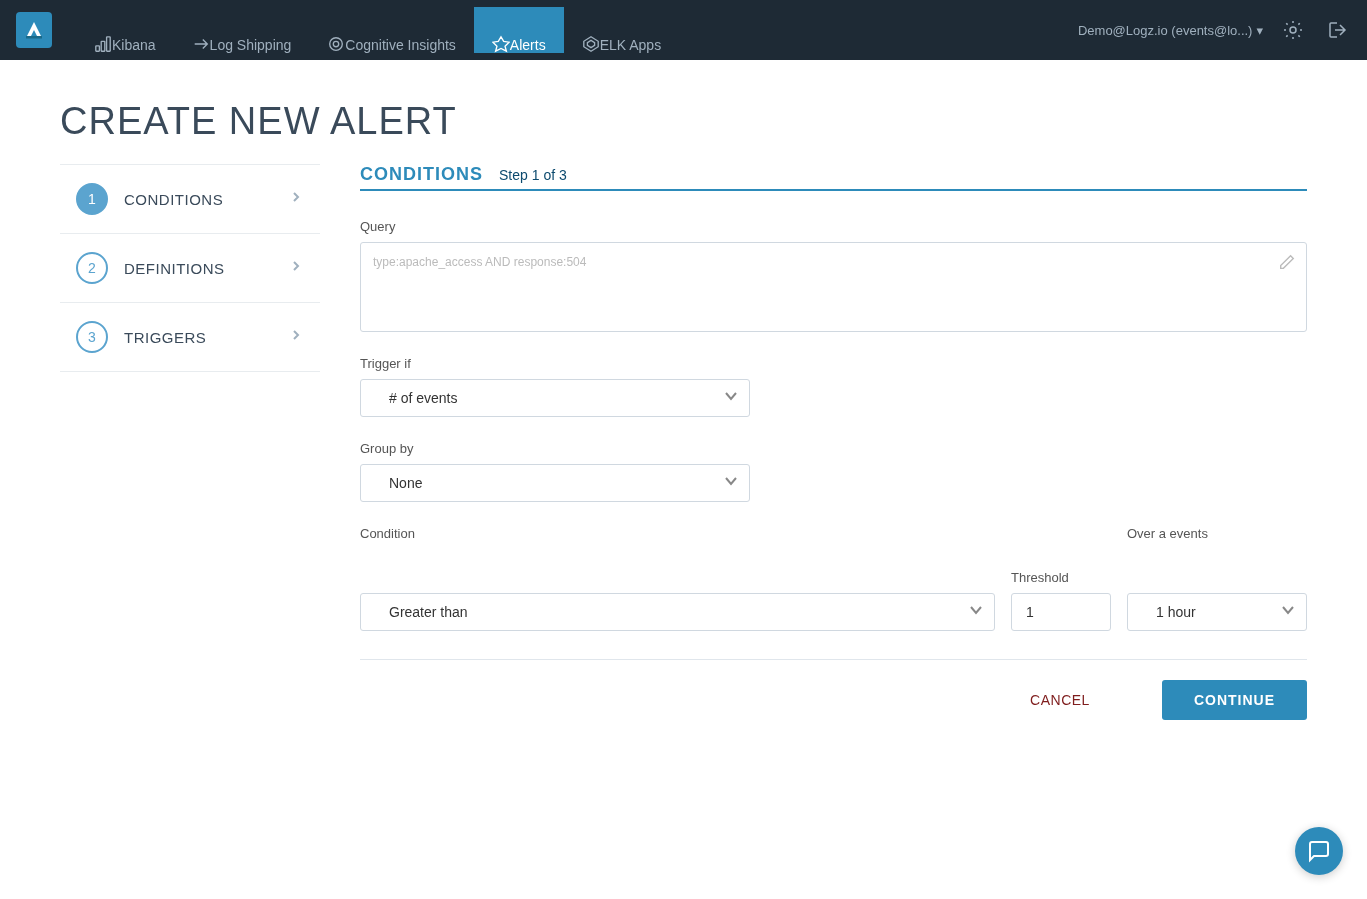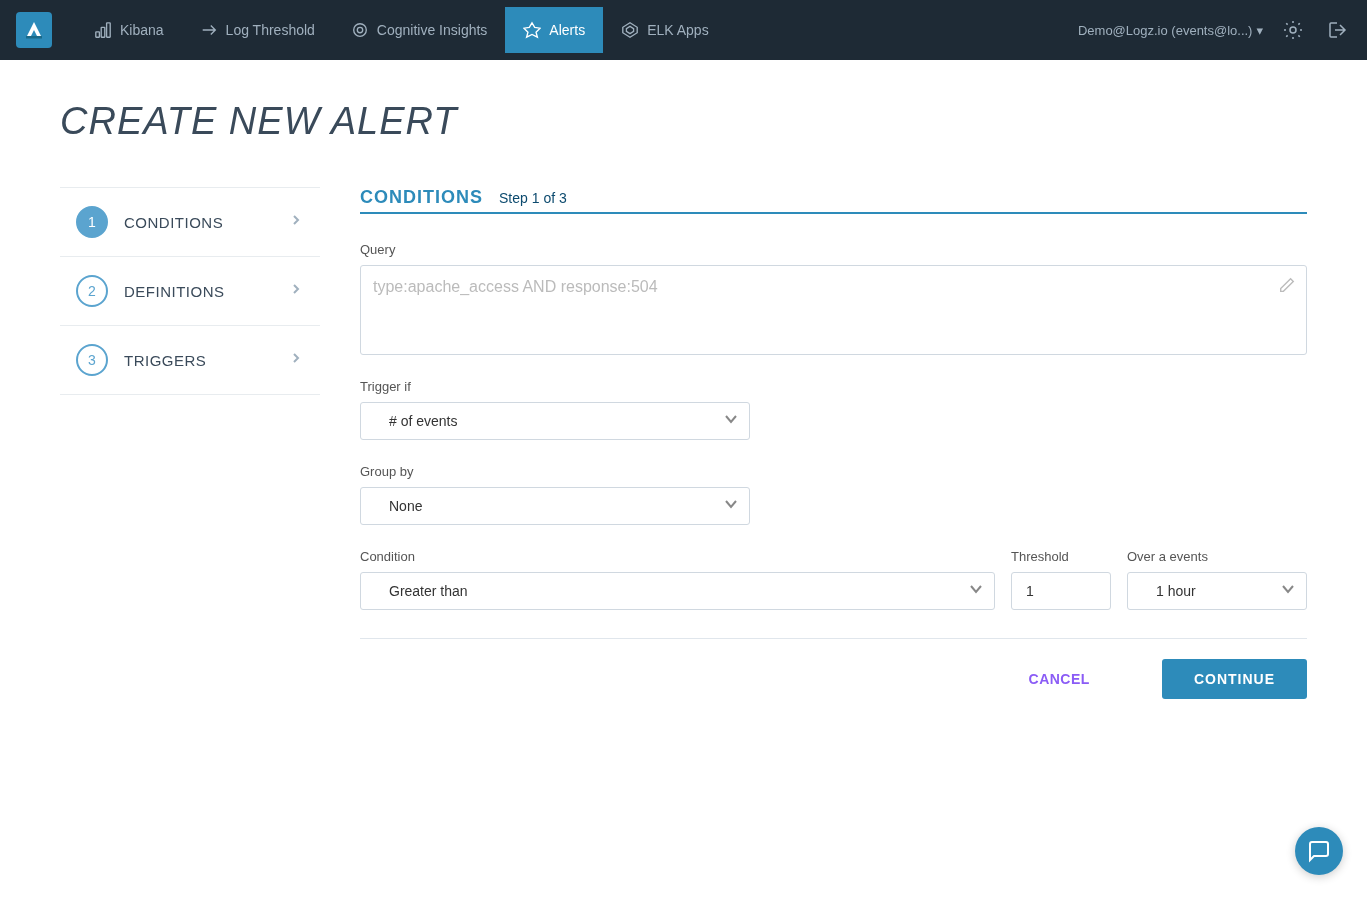--- a/index.html
+++ b/index.html
@@ -21,22 +21,21 @@
     }
     .navbar-logo svg { width: 36px; height: 36px; }
     .nav-items {
       display: flex;
       align-items: center;
       flex: 1;
       gap: 0;
     }
     .nav-item {
       display: flex;
-      align-items: center;
-      gap: 8px;
+      align-items: flex-end;
       padding: 0 18px;
       height: 46px;
       color: #a0b0be;
       font-size: 14px;
       cursor: pointer;
       text-decoration: none;
       transition: background 0.2s;
     }
     .nav-item.active {
       background: #2d8bba;
@@ -72,23 +71,22 @@
     .main-content {
       padding: 40px 60px;
       max-width: 1367px;
     }
 
     .page-title {
       font-size: 38px;
       font-weight: 300;
       color: #3a4a5a;
       letter-spacing: 1px;
-      margin-bottom: 44px;
+      margin-bottom: 21px;
       text-transform: uppercase;
-      font-style: italic;
     }
 
     .layout {
       display: flex;
       gap: 40px;
     }
 
     
     .sidebar {
       width: 260px;
@@ -170,21 +168,21 @@
       font-weight: 400;
     }
 
     .query-box {
       border: 1px solid #d0d8e0;
       border-radius: 3px;
       min-height: 90px;
       padding: 12px 40px 12px 12px;
       position: relative;
       background: #fff;
-      font-size: 16px;
+      font-size: 12px;
       color: #bbb;
     }
     .query-edit-icon {
       position: absolute;
       top: 10px;
       right: 10px;
       color: #bbb;
       cursor: pointer;
     }
     .query-edit-icon svg { width: 18px; height: 18px; }
@@ -216,20 +214,21 @@
     }
     .select-arrow svg { width: 14px; height: 14px; }
 
     .condition-row {
       display: flex;
       gap: 16px;
       align-items: flex-end;
     }
     .condition-row .select-wrapper {
       flex: 1;
+      margin-top: 44px;
     }
     .threshold-input {
       width: 100px;
     }
     .threshold-input input {
       width: 100%;
       padding: 10px 14px;
       border: 1px solid #d0d8e0;
       border-radius: 3px;
       font-size: 14px;
@@ -250,23 +249,23 @@
 
     .form-actions {
       display: flex;
       justify-content: flex-end;
       align-items: center;
       gap: 20px;
     }
     .btn-cancel {
       background: none;
       border: none;
-      color: #8b5cf6;
-      font-size: 14px;
-      font-weight: 700;
+      color: #7f1d1d;
+      font-size: 14px;
+      font-weight: 400;
       cursor: pointer;
       letter-spacing: 0.5px;
       padding: 10px 16px;
     }
     .btn-continue {
       background: #2d8bba;
       color: #fff;
       border: none;
       border-radius: 3px;
       padding: 12px 32px;
@@ -312,21 +311,21 @@
         <rect x="2" y="12" width="4" height="6" rx="0.5"></rect>
         <rect x="8" y="7" width="4" height="11" rx="0.5"></rect>
         <rect x="14" y="2" width="4" height="16" rx="0.5"></rect>
       </svg>
       <span>Kibana</span>
     </a>
     <a class="nav-item">
       <svg viewBox="0 0 20 20" fill="none" stroke="currentColor" stroke-width="1.5">
         <path d="M3 10 L17 10 M12 5 L17 10 L12 15"></path>
       </svg>
-      <span>Log Threshold</span>
+      <span>Log Shipping</span>
     </a>
     <a class="nav-item">
       <svg viewBox="0 0 20 20" fill="none" stroke="currentColor" stroke-width="1.5">
         <circle cx="10" cy="10" r="7"></circle>
         <circle cx="10" cy="10" r="3"></circle>
       </svg>
       <span>Cognitive Insights</span>
     </a>
     <a class="nav-item active">
       <svg viewBox="0 0 20 20" fill="none" stroke="currentColor" stroke-width="1.5">

